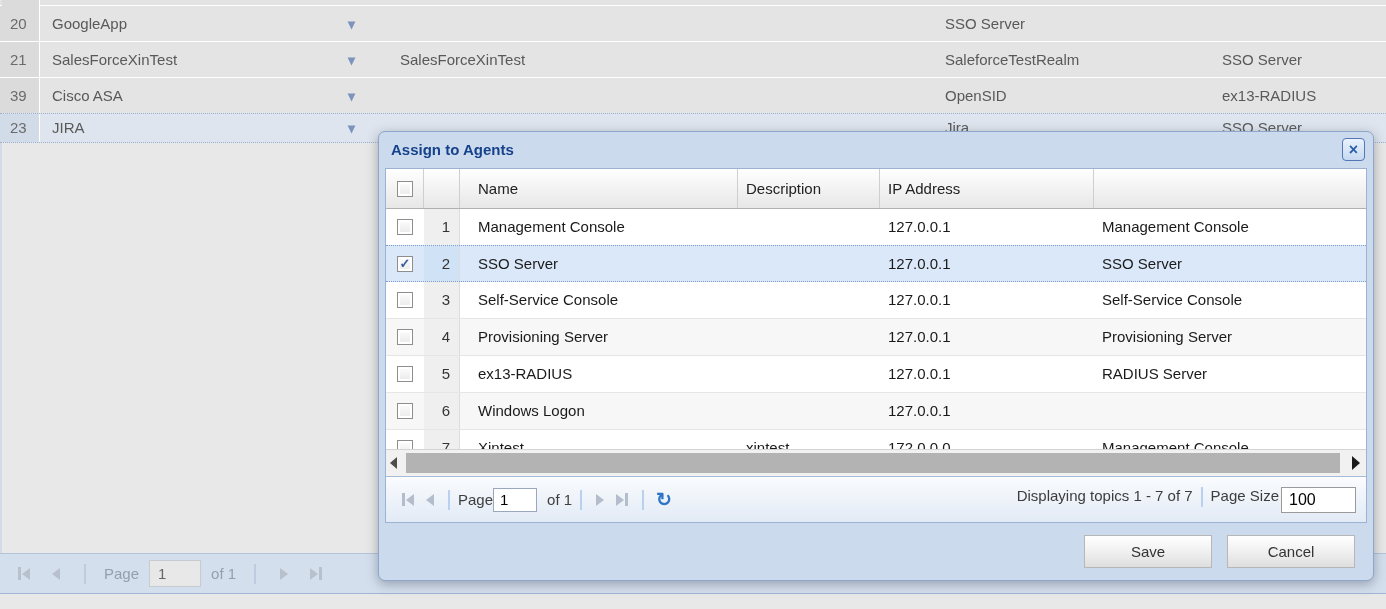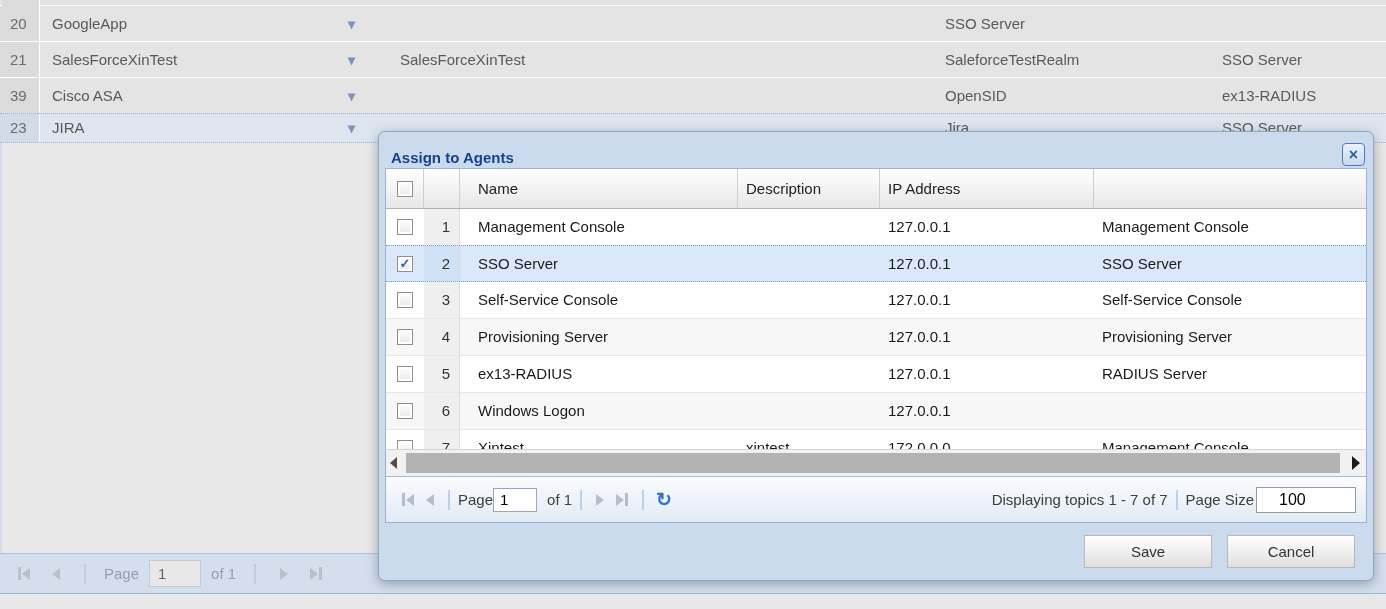--- a/index.html
+++ b/index.html
@@ -32,21 +32,21 @@
   .pic { display:inline-flex; align-items:center; gap:1px; margin:0 6px; }
   .tri-l { width:0; height:0; border-right:8px solid #b4bdcb; border-top:6px solid transparent; border-bottom:6px solid transparent; }
   .tri-r { width:0; height:0; border-left:8px solid #b4bdcb; border-top:6px solid transparent; border-bottom:6px solid transparent; }
   .pbar { width:3px; height:13px; background:#b4bdcb; }
   .psep { width:2px; height:20px; background:#b9d0ee; margin:0 8px; }
   .dim .tri-l { border-right-color:#b8c0cc; } .dim .tri-r { border-left-color:#b8c0cc; } .dim .pbar { background:#b8c0cc; }
   .dim .psep { background:#bfcbde; }
 
   
   .dialog { position:absolute; left:378px; top:131px; width:996px; height:450px; background:#cbdaed; border:1px solid #8ea6c9; border-radius:7px; box-shadow:0 3px 12px rgba(70,80,95,.45); }
-  .dlg-title { height:34px; display:flex; align-items:flex-end; padding:0 8px 0 12px; }
+  .dlg-title { height:34px; display:flex; align-items:center; padding:0 8px 0 12px; }
   .dlg-title .ttl { color:#15428b; font-size:15px; font-weight:bold; flex:1; }
   .close-btn { width:23px; height:23px; border:1px solid #5577b5; border-radius:4px; background:linear-gradient(#eaf2fc,#c6d9f2); color:#2b5fa8; font-weight:bold; font-size:16px; line-height:21px; text-align:center; cursor:pointer; }
 
   .grid { position:absolute; left:6px; top:36px; width:982px; height:355px; background:#fff; border:1px solid #9cb2d2; overflow:hidden; }
   .ghead { display:flex; height:40px; border-bottom:1px solid #b0b0b0; background:linear-gradient(#ffffff,#e7e7e7); color:#222; font-size:15px; }
   .ghead .hc { border-right:1px solid #cfcfcf; display:flex; align-items:center; overflow:hidden; white-space:nowrap; }
   .hc.cb { width:38px; justify-content:center; }
   .hc.num { width:36px; }
   .hc.nm { width:278px; padding-left:18px; }
   .hc.ds { width:142px; padding-left:8px; }
@@ -70,22 +70,22 @@
   .checkbox.checked { color:#3b5fa0; font-weight:bold; }
 
   .hscroll { position:relative; height:27px; background:#f1f1f1; border-top:1px solid #d4d4d4; }
   .hs-thumb { position:absolute; left:20px; right:26px; top:3px; height:20px; background:#b3b3b3; }
   .hs-left { position:absolute; left:4px; top:7px; width:0; height:0; border-right:7px solid #4d4d4d; border-top:6px solid transparent; border-bottom:6px solid transparent; }
   .hs-right { position:absolute; right:6px; top:6px; width:0; height:0; border-left:8px solid #1a1a1a; border-top:7px solid transparent; border-bottom:7px solid transparent; }
 
   .gtoolbar { display:flex; align-items:center; height:46px; border-top:1px solid #a5bcd9; background:linear-gradient(#fafcfe,#e2eaf5); padding:0 10px; font-size:15px; color:#3f3f3f; }
   .page-input { width:44px; height:24px; border:1px solid #9aa7bc; padding-left:6px; font-size:15px; font-family:"Liberation Sans",sans-serif; }
   .refresh { color:#2e75c8; font-size:19px; font-weight:bold; margin-left:4px; cursor:pointer; }
-  .tb-right { margin-left:auto; display:flex; align-items:center; color:#3d3d3d; }
-  .pagesize-input { width:100px; height:26px; border:1px solid #9a9a9a; padding-left:22px; font-size:16px; font-family:"Liberation Sans",sans-serif; }
+  .tb-right { margin-left:auto; display:flex; align-items:flex-start; color:#3d3d3d; }
+  .pagesize-input { width:75px; height:26px; border:1px solid #9a9a9a; padding-left:7px; font-size:16px; font-family:"Liberation Sans",sans-serif; }
 
   .dlg-footer { position:absolute; right:18px; bottom:12px; display:flex; gap:15px; }
   .btn { width:128px; height:33px; border:1px solid #b7b7b7; border-radius:0; background:linear-gradient(#ffffff,#f2f2f2 45%,#dedede); font-size:15px; color:#333; font-family:"Liberation Sans",sans-serif; cursor:pointer; }
 </style>
 </head>
 <body>
 
 <div class="bg-left-edge"></div>
 
 <div class="bg-grid">

